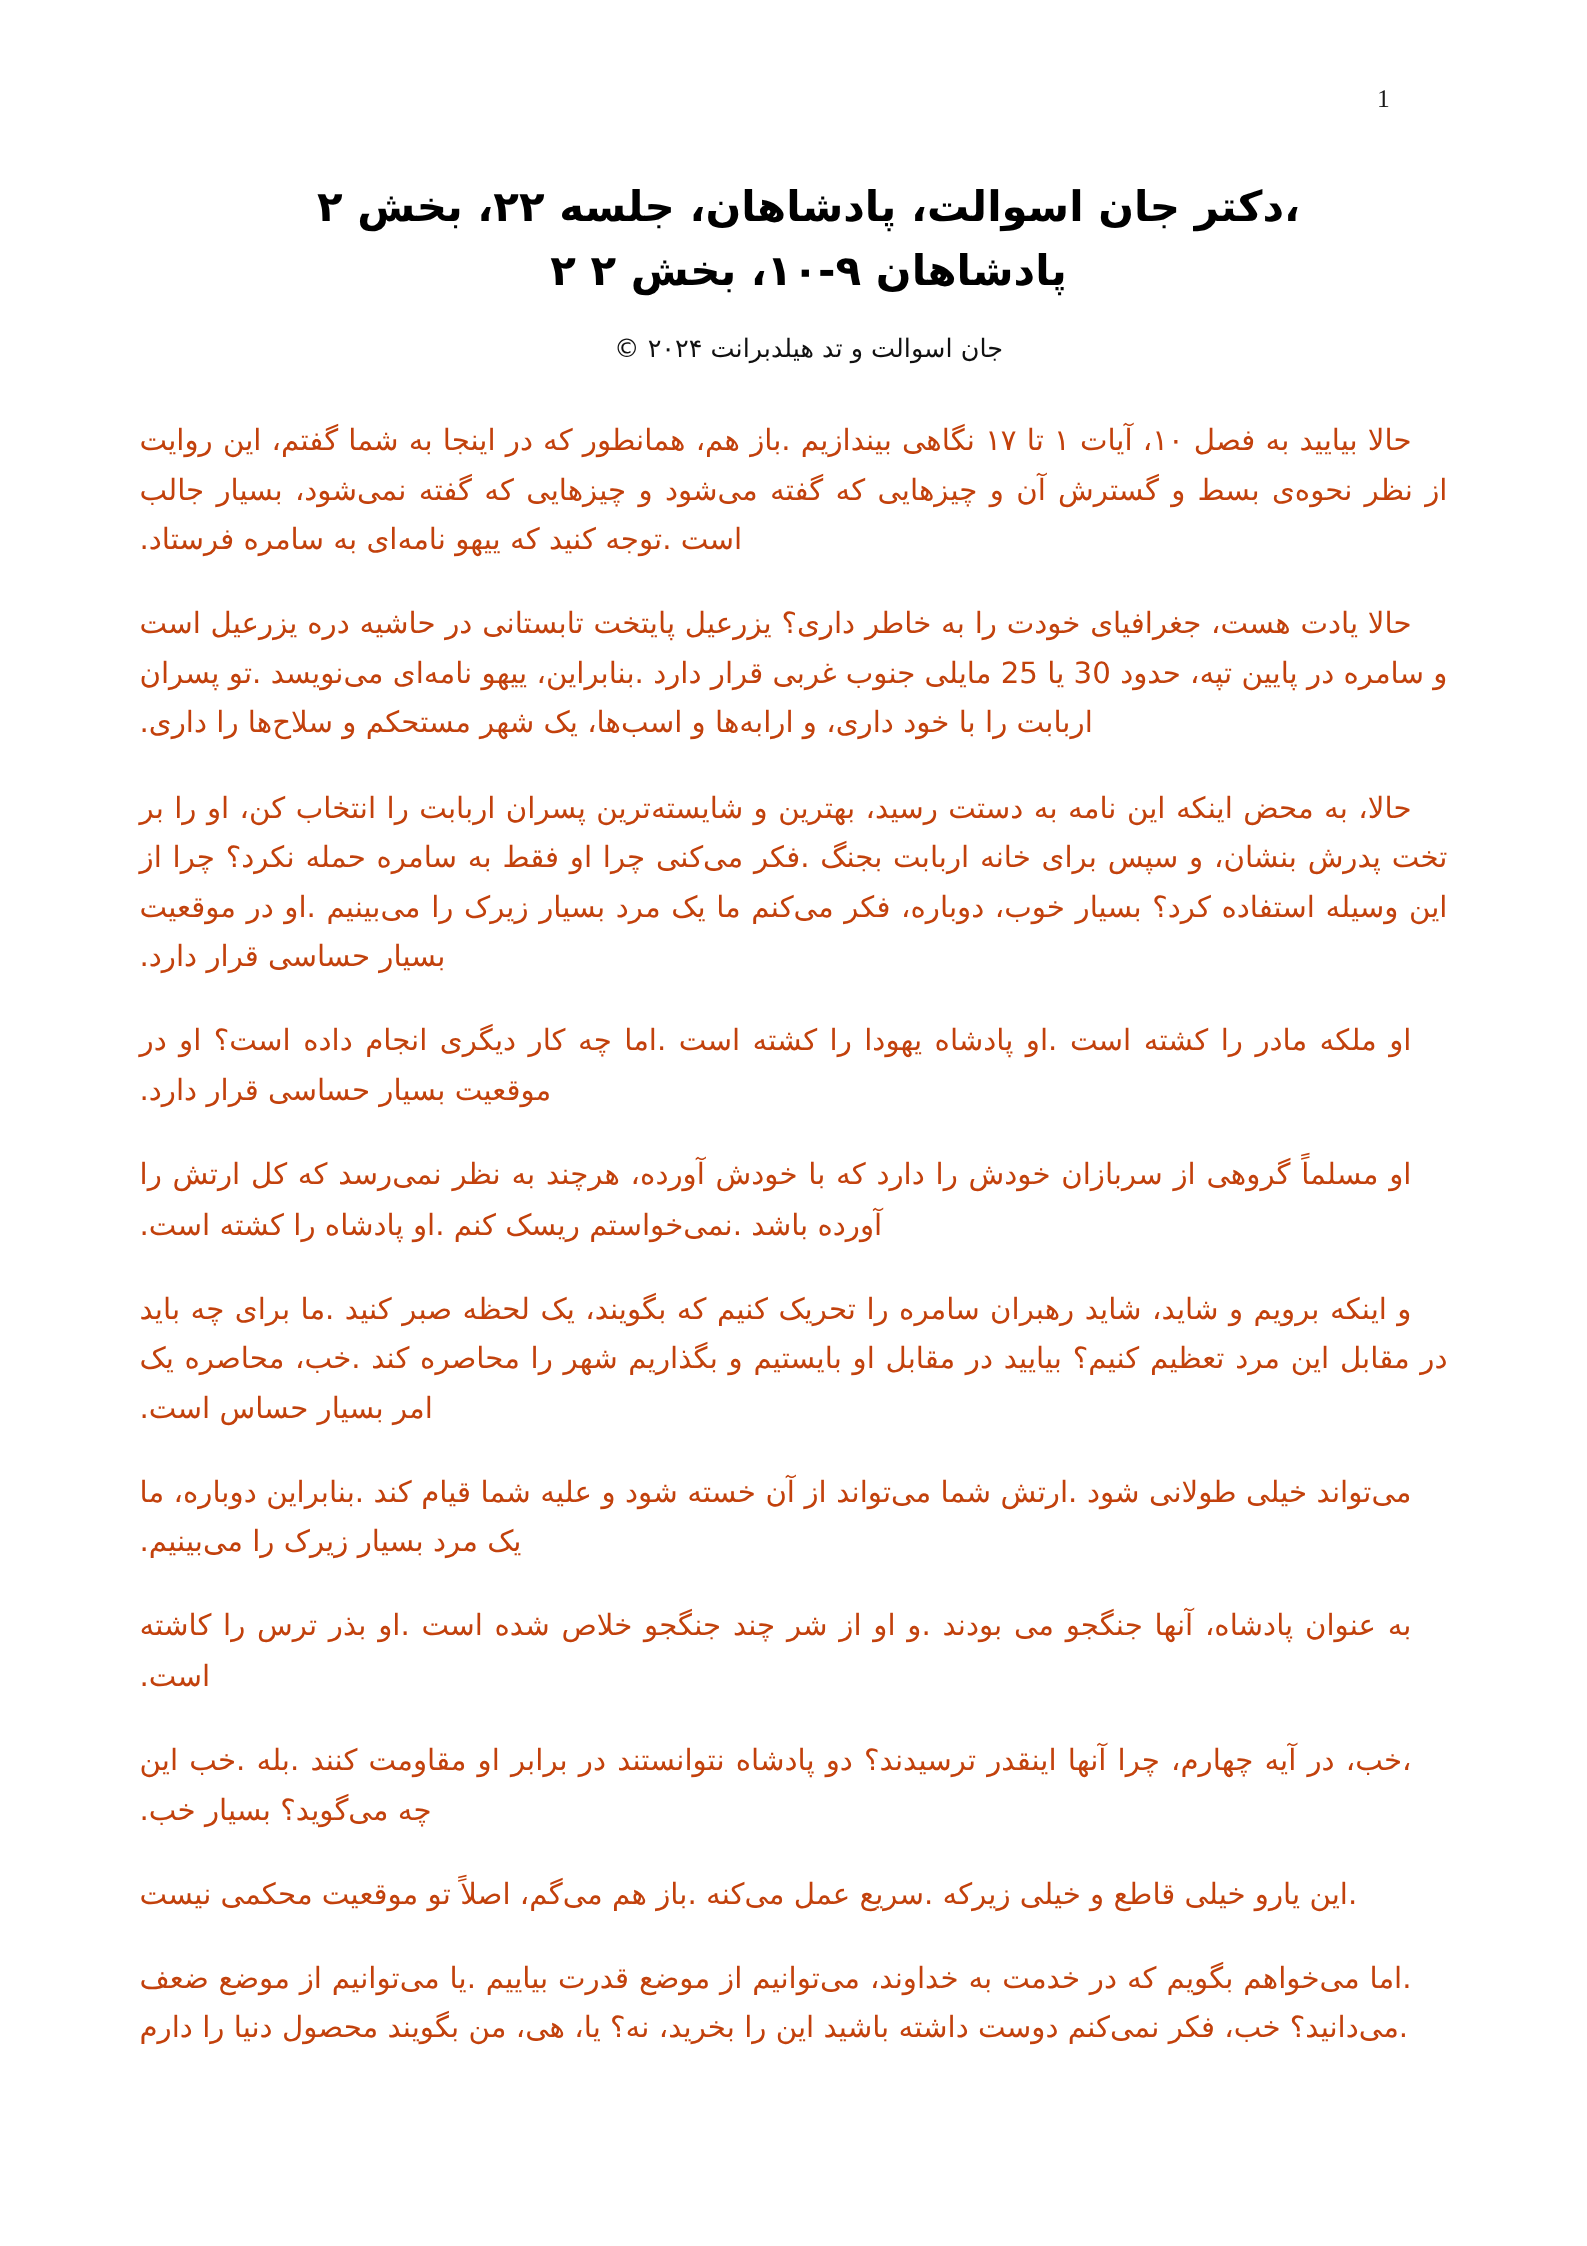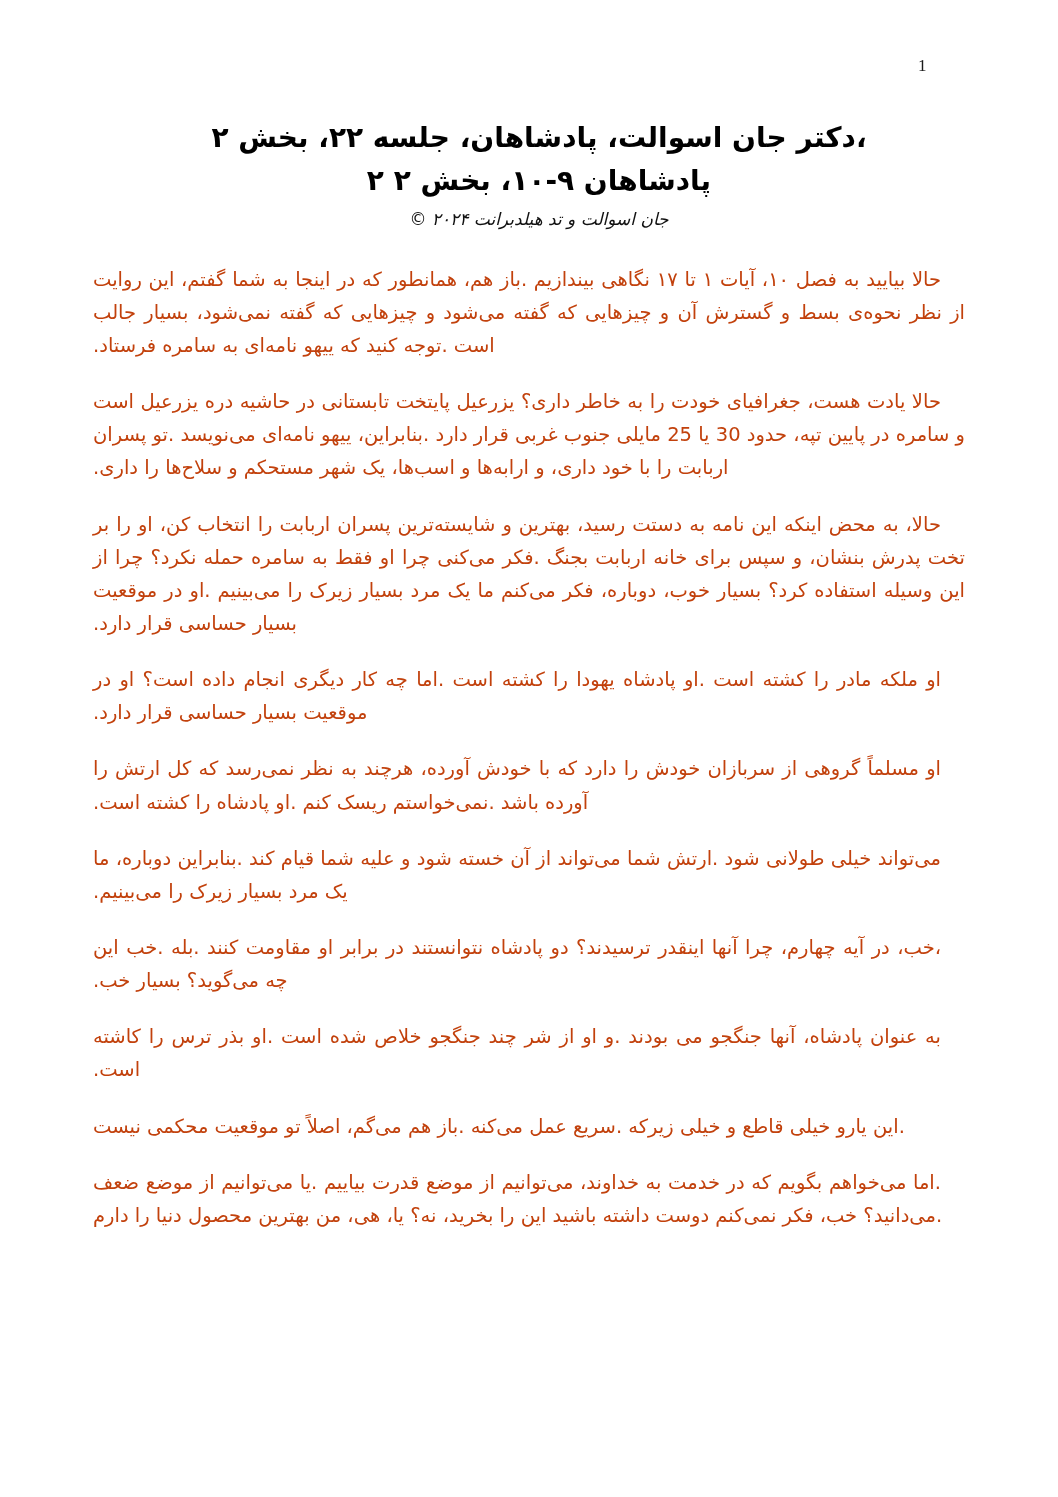--- a/index.html
+++ b/index.html
@@ -31,23 +31,22 @@
     padding-left: 20px;
   }
   .title-line {
     font-size: 28px;
     font-weight: bold;
     line-height: 1.55;
     color: #000000;
   }
   .copyright-line {
     font-size: 17px;
-    margin-top: 6px;
+    margin-top: 20px;
     color: #111111;
-    font-style: italic;
   }
   .content {
     direction: rtl;
     width: 872px;
     margin: 34px auto 0 auto;
     font-size: 19.5px;
     line-height: 1.7;
     text-align: justify;
     text-align-last: left;
     -moz-text-align-last: left;
@@ -70,20 +69,21 @@
     <div class="title-line">پادشاهان ۹-۱۰، بخش ۲ ۲</div>
     <div class="copyright-line">جان اسوالت و تد هیلدبرانت ۲۰۲۴ ©</div>
   </div>
 
   <div class="content">
     <p>حالا بیایید به فصل ۱۰، آیات ۱ تا ۱۷ نگاهی بیندازیم .باز هم، همانطور که در اینجا به شما گفتم، این روایت از نظر نحوه‌ی بسط و گسترش آن و چیزهایی که گفته می‌شود و چیزهایی که گفته نمی‌شود، بسیار جالب است .توجه کنید که ییهو نامه‌ای به سامره فرستاد.</p>
     <p>حالا یادت هست، جغرافیای خودت را به خاطر داری؟ یزرعیل پایتخت تابستانی در حاشیه دره یزرعیل است و سامره در پایین تپه، حدود 30 یا 25 مایلی جنوب غربی قرار دارد .بنابراین، ییهو نامه‌ای می‌نویسد .تو پسران اربابت را با خود داری، و ارابه‌ها و اسب‌ها، یک شهر مستحکم و سلاح‌ها را داری.</p>
     <p>حالا، به محض اینکه این نامه به دستت رسید، بهترین و شایسته‌ترین پسران اربابت را انتخاب کن، او را بر تخت پدرش بنشان، و سپس برای خانه اربابت بجنگ .فکر می‌کنی چرا او فقط به سامره حمله نکرد؟ چرا از این وسیله استفاده کرد؟ بسیار خوب، دوباره، فکر می‌کنم ما یک مرد بسیار زیرک را می‌بینیم .او در موقعیت بسیار حساسی قرار دارد.</p>
     <p>او ملکه مادر را کشته است .او پادشاه یهودا را کشته است .اما چه کار دیگری انجام داده است؟ او در موقعیت بسیار حساسی قرار دارد.</p>
     <p>او مسلماً گروهی از سربازان خودش را دارد که با خودش آورده، هرچند به نظر نمی‌رسد که کل ارتش را آورده باشد .نمی‌خواستم ریسک کنم .او پادشاه را کشته است.</p>
+    <p>و اینکه برویم و شاید، شاید رهبران سامره را تحریک کنیم که بگویند، یک لحظه صبر کنید .ما برای چه باید در مقابل این مرد تعظیم کنیم؟ بیایید در مقابل او بایستیم و بگذاریم شهر را محاصره کند .خب، محاصره یک امر بسیار حساس است.</p>
     <p>می‌تواند خیلی طولانی شود .ارتش شما می‌تواند از آن خسته شود و علیه شما قیام کند .بنابراین دوباره، ما یک مرد بسیار زیرک را می‌بینیم.</p>
+    <p>به عنوان پادشاه، آنها جنگجو می بودند .و او از شر چند جنگجو خلاص شده است .او بذر ترس را کاشته است.</p>
     <p>،خب، در آیه چهارم، چرا آنها اینقدر ترسیدند؟ دو پادشاه نتوانستند در برابر او مقاومت کنند .بله .خب این چه می‌گوید؟ بسیار خب.</p>
-    <p>به عنوان پادشاه، آنها جنگجو می بودند .و او از شر چند جنگجو خلاص شده است .او بذر ترس را کاشته است.</p>
     <p>.این یارو خیلی قاطع و خیلی زیرکه .سریع عمل می‌کنه .باز هم می‌گم، اصلاً تو موقعیت محکمی نیست</p>
-    <p>.اما می‌خواهم بگویم که در خدمت به خداوند، می‌توانیم از موضع قدرت بیاییم .یا می‌توانیم از موضع ضعف .می‌دانید؟ خب، فکر نمی‌کنم دوست داشته باشید این را بخرید، نه؟ یا، هی، من بهترین محصول دنیا را دارم</p>
+    <p>.اما می‌خواهم بگویم که در خدمت به خداوند، می‌توانیم از موضع قدرت بیاییم .یا می‌توانیم از موضع ضعف .می‌دانید؟ خب، فکر نمی‌کنم دوست داشته باشید این را بخرید، نه؟ یا، هی، من بگویند محصول دنیا را دارم</p>
   </div>
 
 </div>
 
 </body></html>

